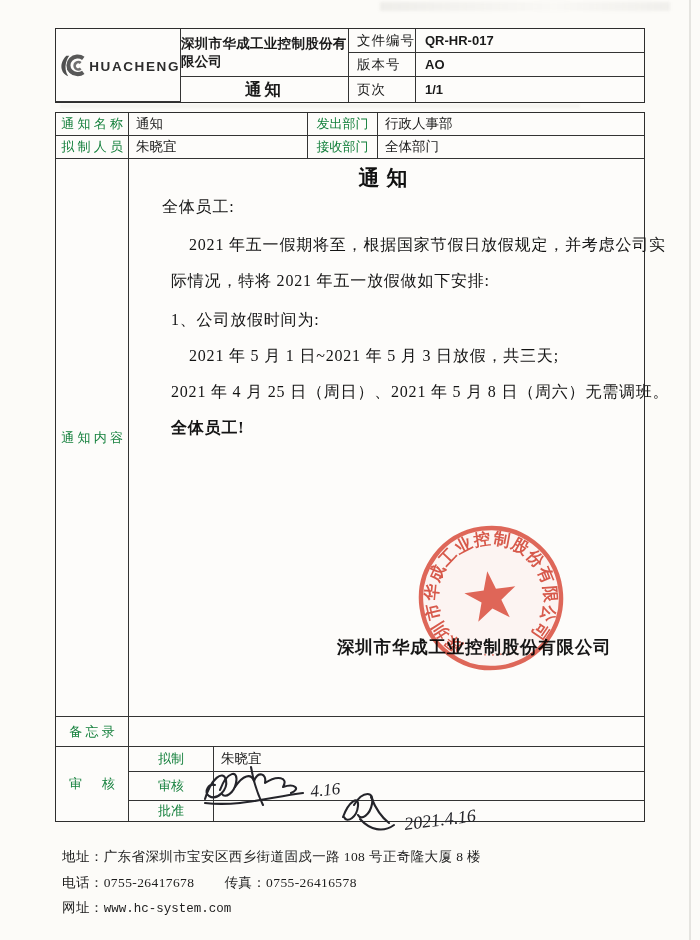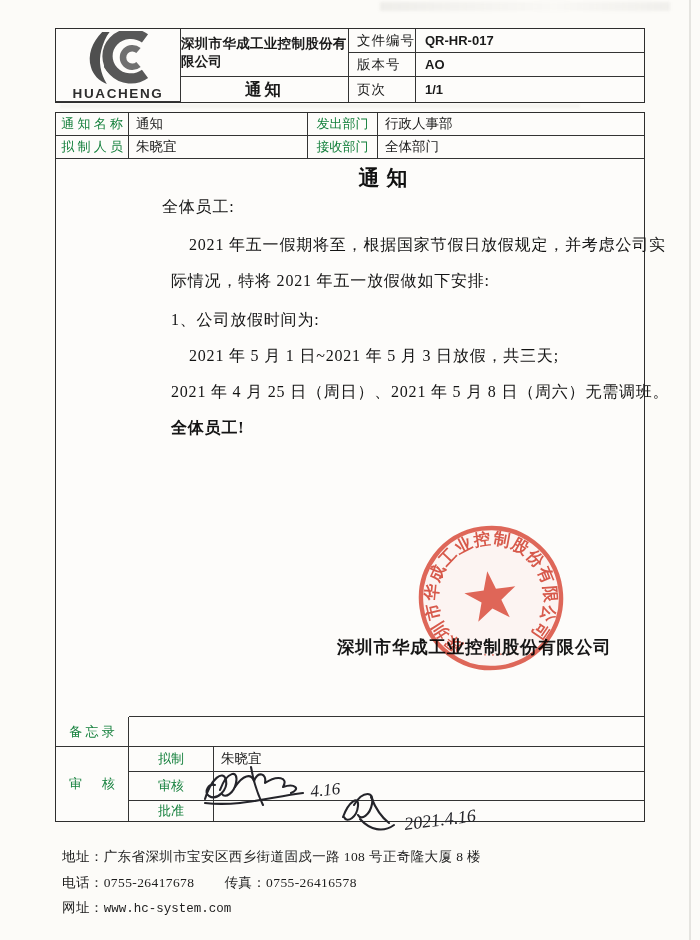--- a/index.html
+++ b/index.html
@@ -30,21 +30,21 @@
     display:grid;
     grid-template-columns:125px 168px 67px 1fr;
     grid-template-rows:24px 24px 1fr;
     border:1.6px solid #2e2e2e;
     box-sizing:border-box;
     background:#fdfcfa;
   }
   .hdr .cell{border-right:1.2px solid #343434;border-bottom:1.2px solid #343434;
     display:flex;align-items:center;box-sizing:border-box;}
   .hdr .nr{border-right:none}.hdr .nb{border-bottom:none}
-  .logo-cell{grid-row:1/4;grid-column:1;flex-direction:column;justify-content:center;padding-top:2px;}
+  .logo-cell{grid-row:1/4;grid-column:1;flex-direction:row;justify-content:center;padding-top:2px;}
   .logo-word{font-family:"Liberation Sans",sans-serif;font-weight:bold;font-size:13.5px;
     letter-spacing:1.6px;color:#2d2d2d;margin-top:1px;}
   .company-cell{grid-row:1/3;grid-column:2;justify-content:center;
     font-size:13.5px;font-weight:bold;letter-spacing:.3px;}
   .formtitle-cell{grid-row:3;grid-column:2;justify-content:center;
     font-size:16.5px;font-weight:bold;letter-spacing:3px;}
   .hlbl{font-size:13.5px;padding-left:8px;letter-spacing:1px;}
   .hval{font-family:"Liberation Sans",sans-serif;font-size:13px;font-weight:600;padding-left:9px;}
 
   
@@ -125,20 +125,21 @@
     <div class="cell lblc" style="grid-row:1;grid-column:1">通 知 名 称</div>
     <div class="cell valc c2" style="grid-row:1">通知</div>
     <div class="cell lblc" style="grid-row:1;grid-column:4">发出部门</div>
     <div class="cell valc nr" style="grid-row:1;grid-column:5">行政人事部</div>
 
     <div class="cell lblc" style="grid-row:2;grid-column:1">拟 制 人 员</div>
     <div class="cell valc c2" style="grid-row:2">朱晓宜</div>
     <div class="cell lblc" style="grid-row:2;grid-column:4">接收部门</div>
     <div class="cell valc nr" style="grid-row:2;grid-column:5">全体部门</div>
 
+    <div class="cell lblc" style="grid-row:3;grid-column:1">通 知 内 容</div>
     <div class="cell c25 nr content-cell" style="grid-row:3">
       <div class="ctitle">通知</div>
       <div class="cline sal">全体员工:</div>
       <div class="cline pp1">2021 年五一假期将至，根据国家节假日放假规定，并考虑公司实</div>
       <div class="cline pp2">际情况，特将 2021 年五一放假做如下安排:</div>
       <div class="cline pp3">1、公司放假时间为:</div>
       <div class="cline pp4">2021 年 5 月 1 日~2021 年 5 月 3 日放假，共三天;</div>
       <div class="cline pp5">2021 年 4 月 25 日（周日）、2021 年 5 月 8 日（周六）无需调班。</div>
       <div class="cline pp6">全体员工!</div>
       <div class="company-sign">深圳市华成工业控制股份有限公司</div>

